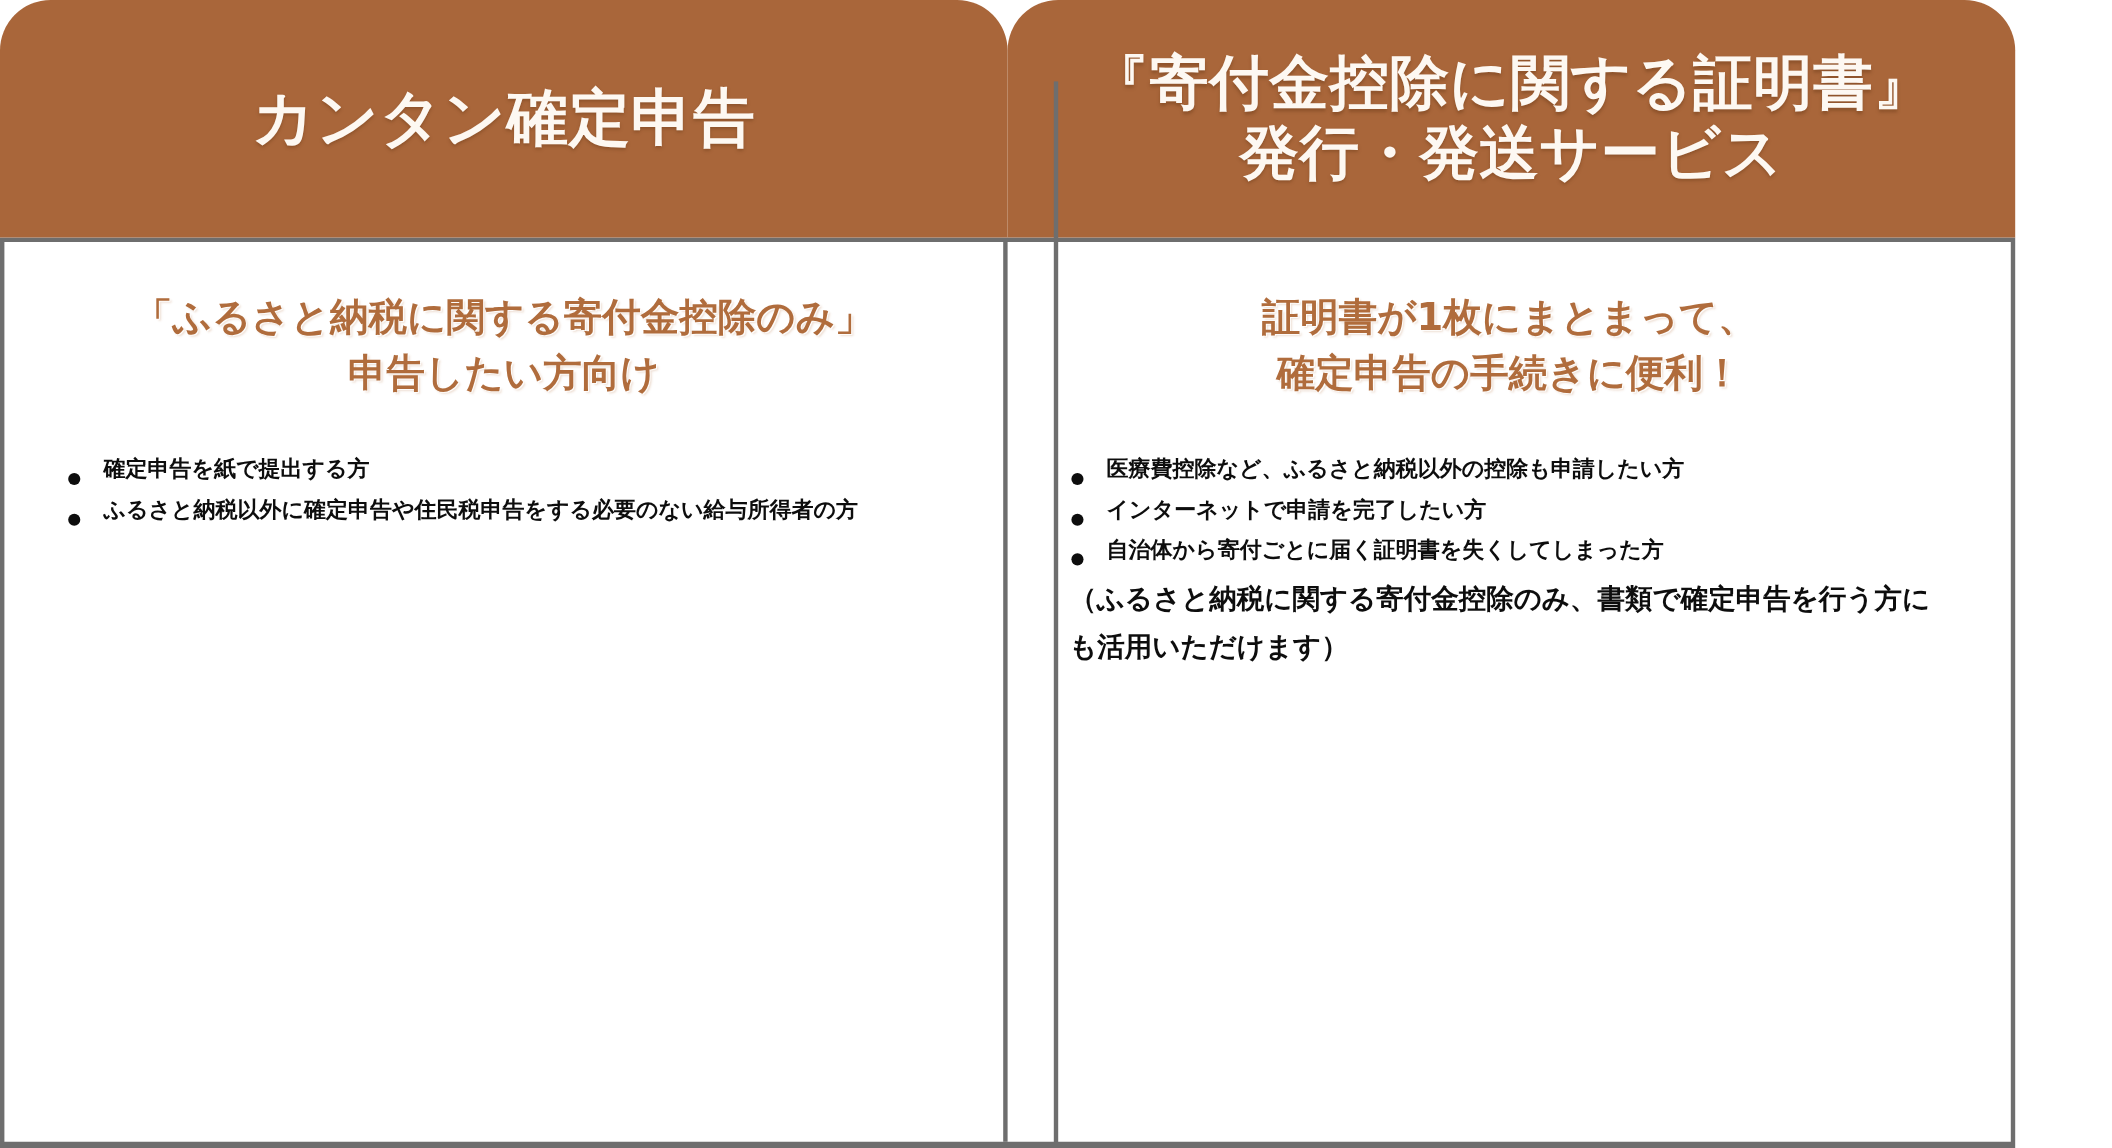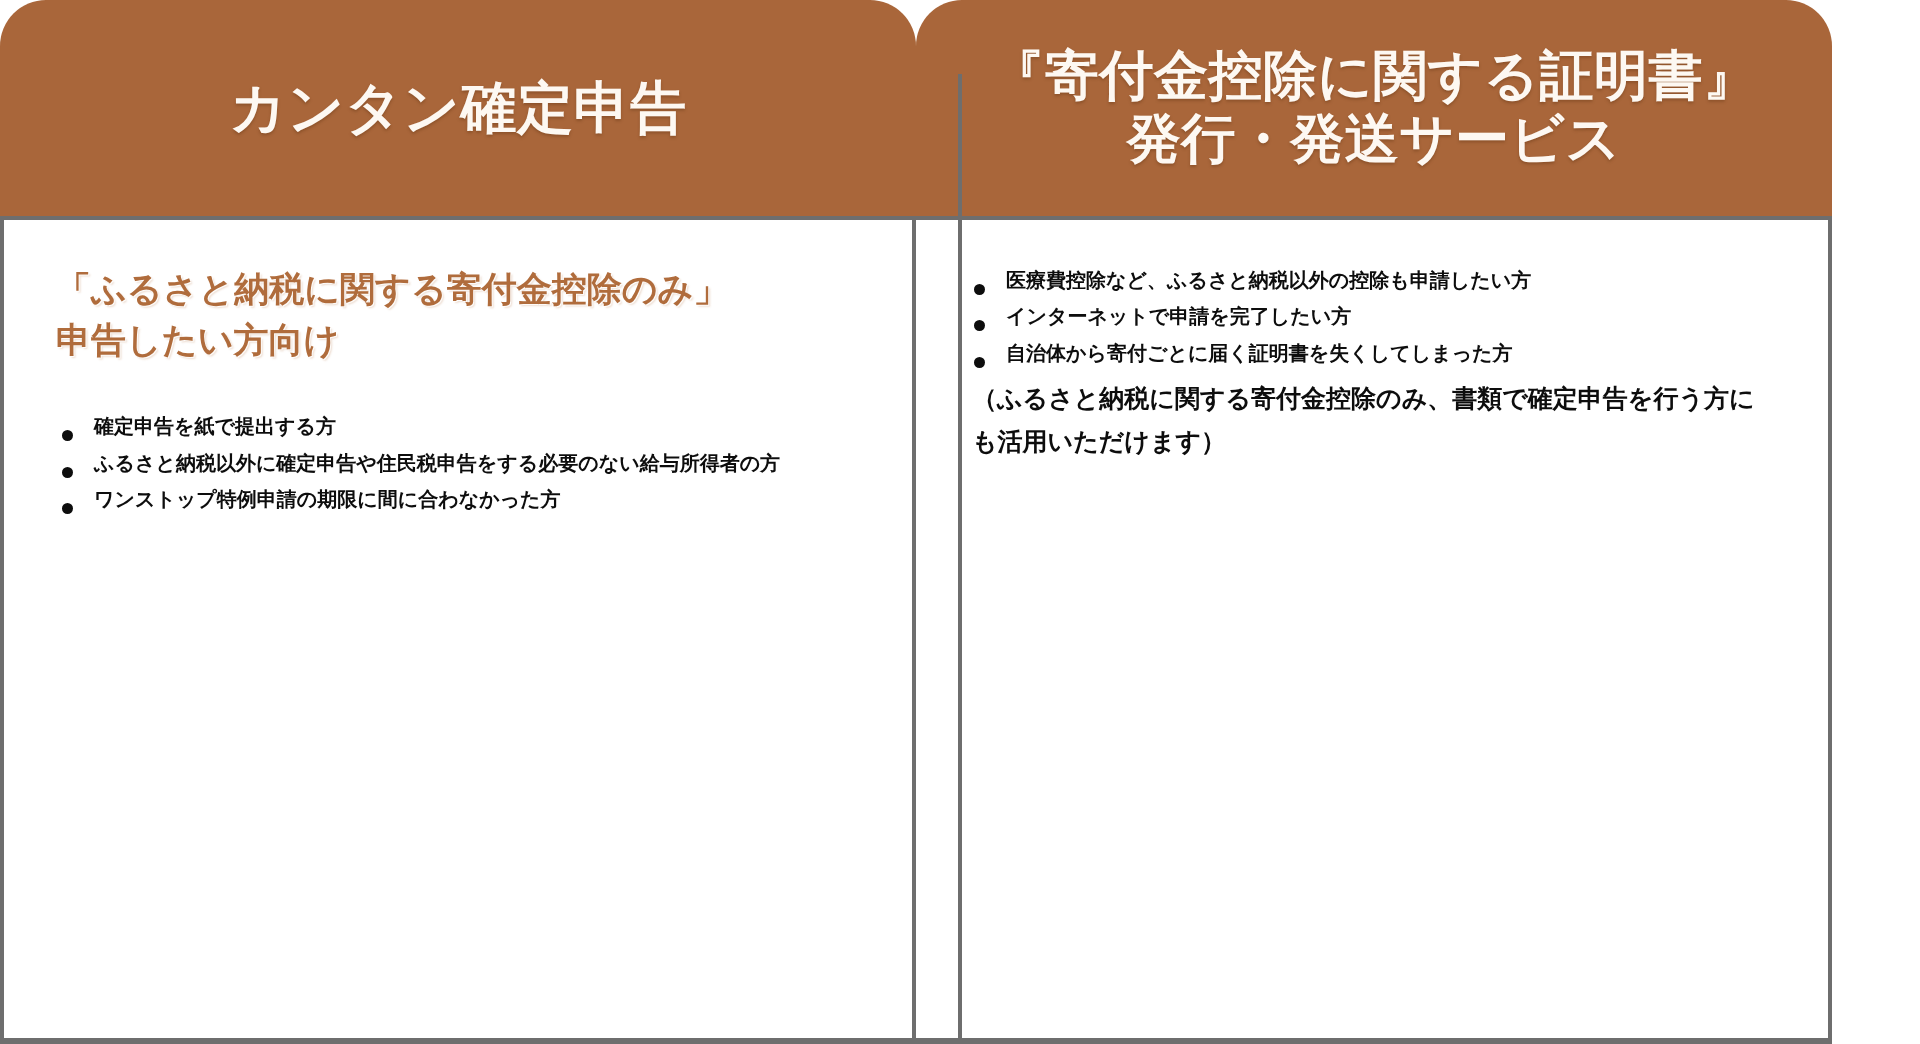--- a/index.html
+++ b/index.html
@@ -95,21 +95,21 @@
 
   .body-cell.left {
     border-right: 4px solid #6e6e6e;
   }
 
   .cell-subtitle {
     color: #b06c3c;
     font-weight: 700;
     font-size: 35px;
     line-height: 1.46;
-    text-align: left;
+    text-align: center;
     margin: 0 0 44px 0;
     text-shadow: 1px 1px 0 rgba(255, 255, 255, 0.85),
                  2px 2px 2px rgba(176, 108, 60, 0.22);
     white-space: pre-line;
   }
 
   .bullet-list {
     list-style: none;
     margin: 0;
     padding: 0;
@@ -172,25 +172,26 @@
   </div>
 
   <div class="body-row">
 
     <div class="body-cell left">
       <p class="cell-subtitle">「ふるさと納税に関する寄付金控除のみ」
 申告したい方向け</p>
       <ul class="bullet-list">
         <li class="bullet-item">確定申告を紙で提出する方</li>
         <li class="bullet-item">ふるさと納税以外に確定申告や住民税申告をする必要のない給与所得者の方</li>
-        <li class="bullet-item">ワンストップ特例申請の期限に間に合わなかった方</li>
       </ul>
     </div>
 
     <div class="body-cell right">
+      <p class="cell-subtitle">証明書が1枚にまとまって、
+確定申告の手続きに便利！</p>
       <ul class="bullet-list">
         <li class="bullet-item">医療費控除など、ふるさと納税以外の控除も申請したい方</li>
         <li class="bullet-item">インターネットで申請を完了したい方</li>
         <li class="bullet-item">自治体から寄付ごとに届く証明書を失くしてしまった方</li>
       </ul>
       <p class="cell-note">（ふるさと納税に関する寄付金控除のみ、書類で確定申告を行う方にも活用いただけます）</p>
     </div>
 
   </div>
 

